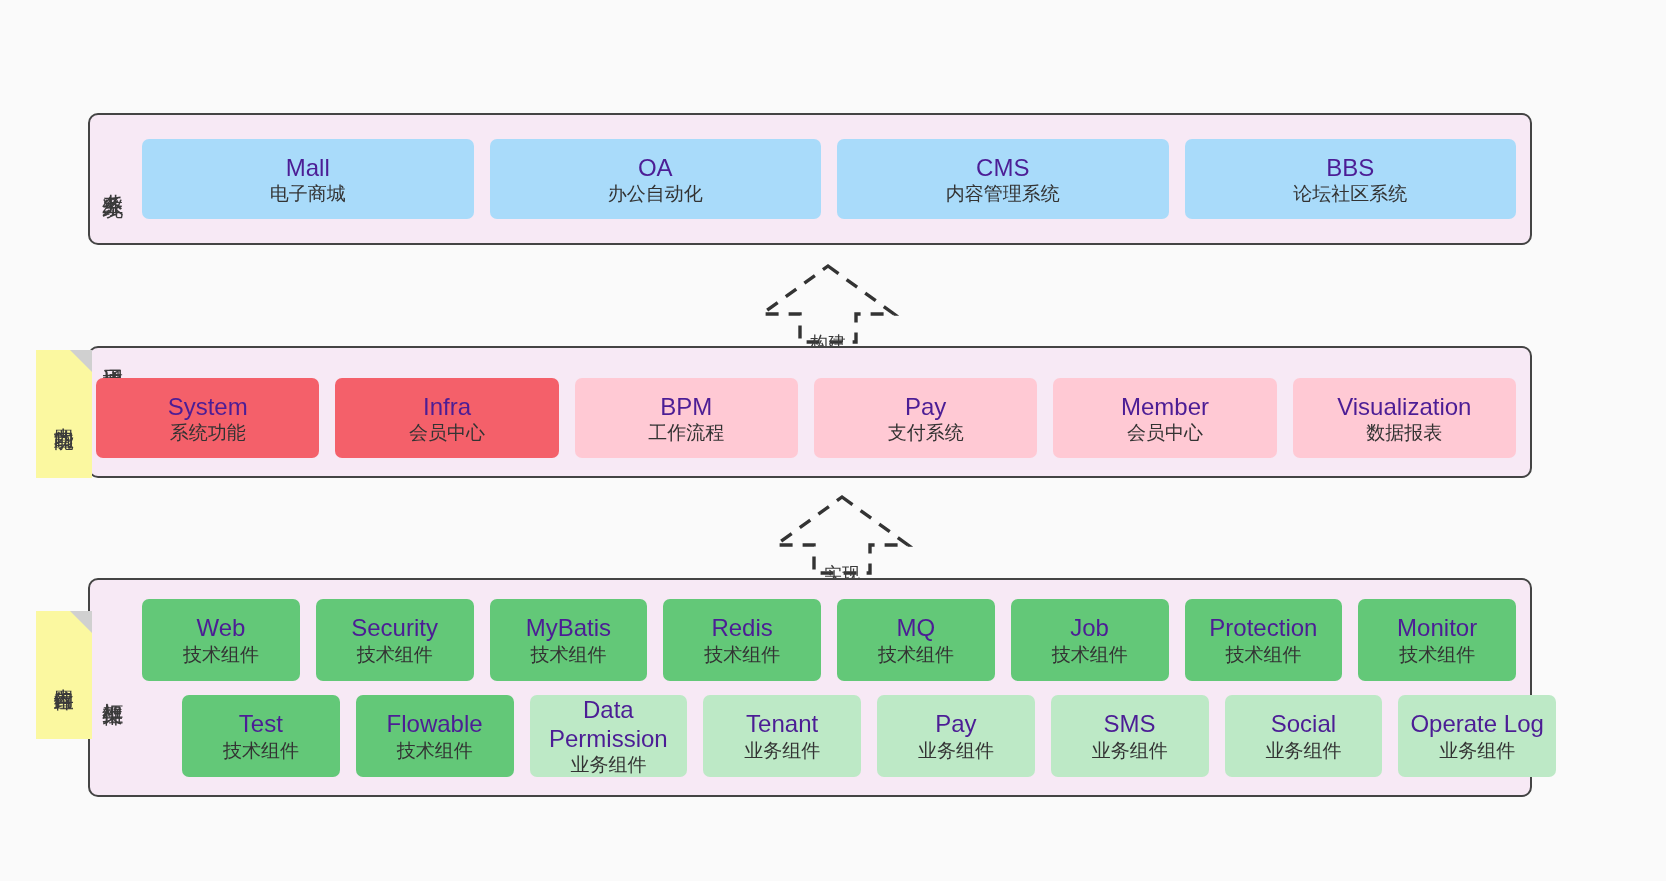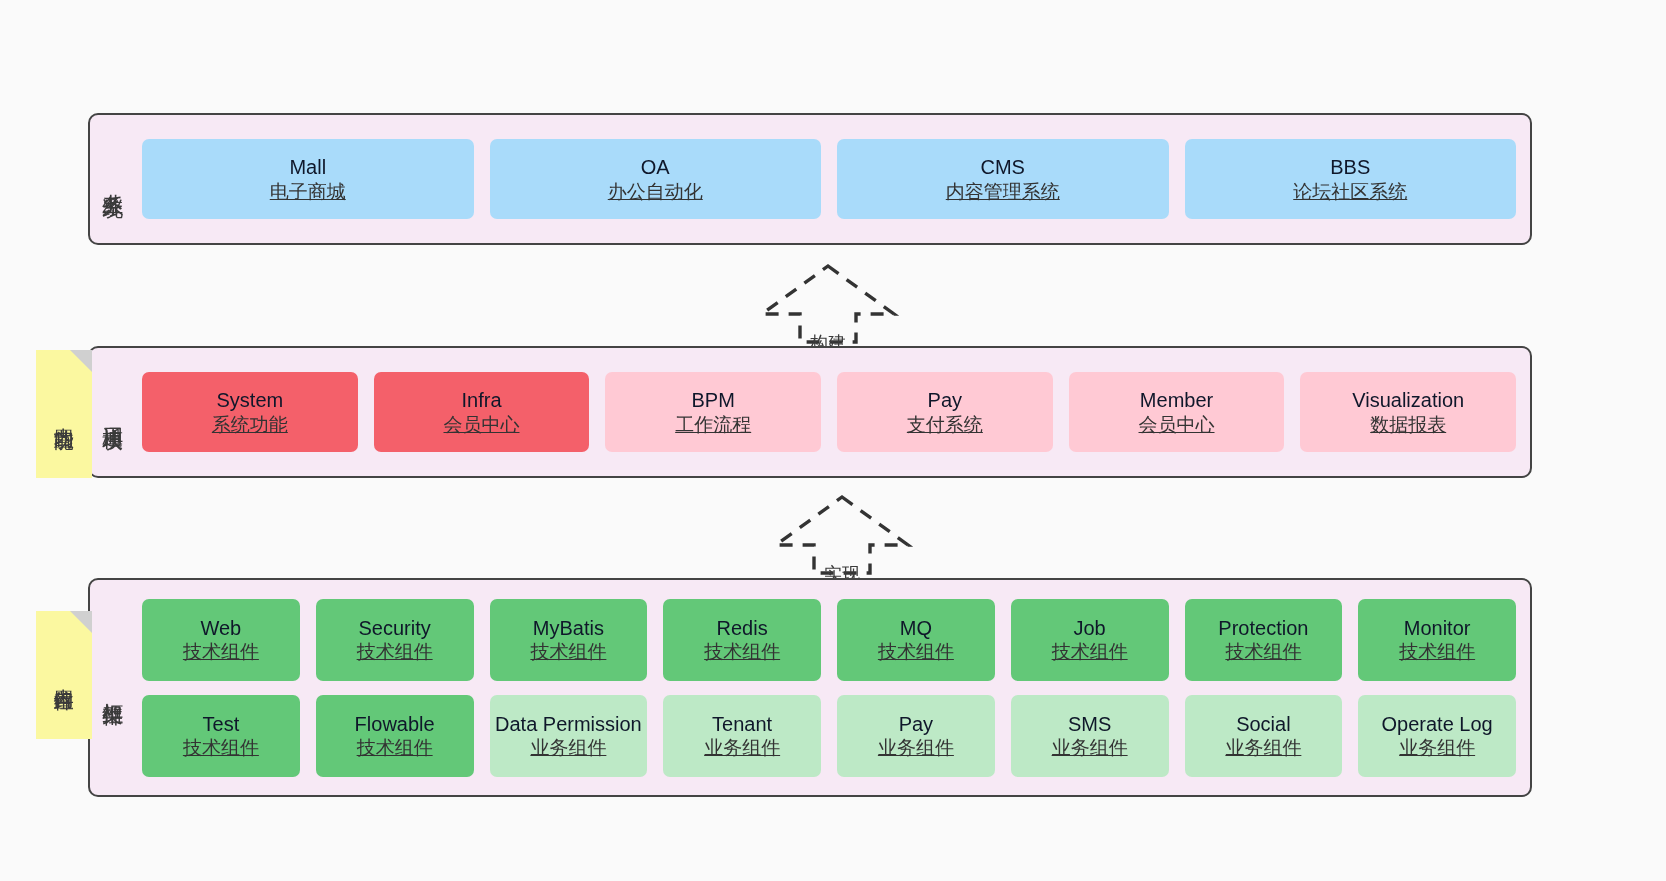--- a/index.html
+++ b/index.html
@@ -67,22 +67,22 @@
     flex: 1 1 0;
     border-radius: 7px;
     display: flex;
     flex-direction: column;
     align-items: center;
     justify-content: center;
     text-align: center;
     line-height: 1.22;
     padding: 6px 4px;
   }
-  .card .t-en { font-size: 20px; color: #0f172a; }
-  .card .t-cn { font-size: 19px; color: #333333; text-decoration: underline; }
+  .card .t-en { font-size: 24px; color: #4c1d95; }
+  .card .t-cn { font-size: 19px; color: #333333; }
 
   .c-blue      { background: #a9dbfa; }
   .c-red       { background: #f4606a; }
   .c-pinklight { background: #ffc9d4; }
   .c-green     { background: #63c878; }
   .c-greenlight{ background: #bde9c6; }
 
   
   .note {
     position: absolute;
@@ -157,21 +157,21 @@
   <div class="arrow" style="left:758px; top:262px; width:140px; height:80px;">
     <svg width="140" height="80" viewBox="0 0 140 80">
       <path d="M 70 4 L 136 52 L 98 52 L 98 80 L 42 80 L 42 52 L 4 52 Z" fill="none" stroke="#333333" stroke-width="3.4" stroke-dasharray="13,10" stroke-linejoin="miter"></path>
     </svg>
     <span class="arrow-label" style="top:36px;">构建</span>
   </div>
 
   <div class="note" style="left:36px; top:350px; height:128px;">
     <span class="note-text">内置功能</span>
   </div>
-  <div class="layer" style="left:88px; top:346px; width:1444px; height:132px;">
+  <div class="layer" style="left:88px; top:346px; width:1444px; height:132px;flex-direction:column;">
     <div class="layer-title">通用模块</div>
     <div class="layer-body">
       <div class="row" style="height:80px;">
         <div class="card c-red">
           <span class="t-en">System</span>
           <span class="t-cn">系统功能</span>
         </div>
         <div class="card c-red">
           <span class="t-en">Infra</span>
           <span class="t-cn">会员中心</span>
@@ -239,21 +239,21 @@
           <div class="card c-green">
             <span class="t-en">Protection</span>
             <span class="t-cn">技术组件</span>
           </div>
           <div class="card c-green">
             <span class="t-en">Monitor</span>
             <span class="t-cn">技术组件</span>
           </div>
         </div>
 
-        <div class="row" style="height:82px;">
+        <div class="row" style="height:82px;margin-left:40px;">
           <div class="card c-green">
             <span class="t-en">Test</span>
             <span class="t-cn">技术组件</span>
           </div>
           <div class="card c-green">
             <span class="t-en">Flowable</span>
             <span class="t-cn">技术组件</span>
           </div>
           <div class="card c-greenlight">
             <span class="t-en" style="max-width:7.5em;">Data Permission</span>

